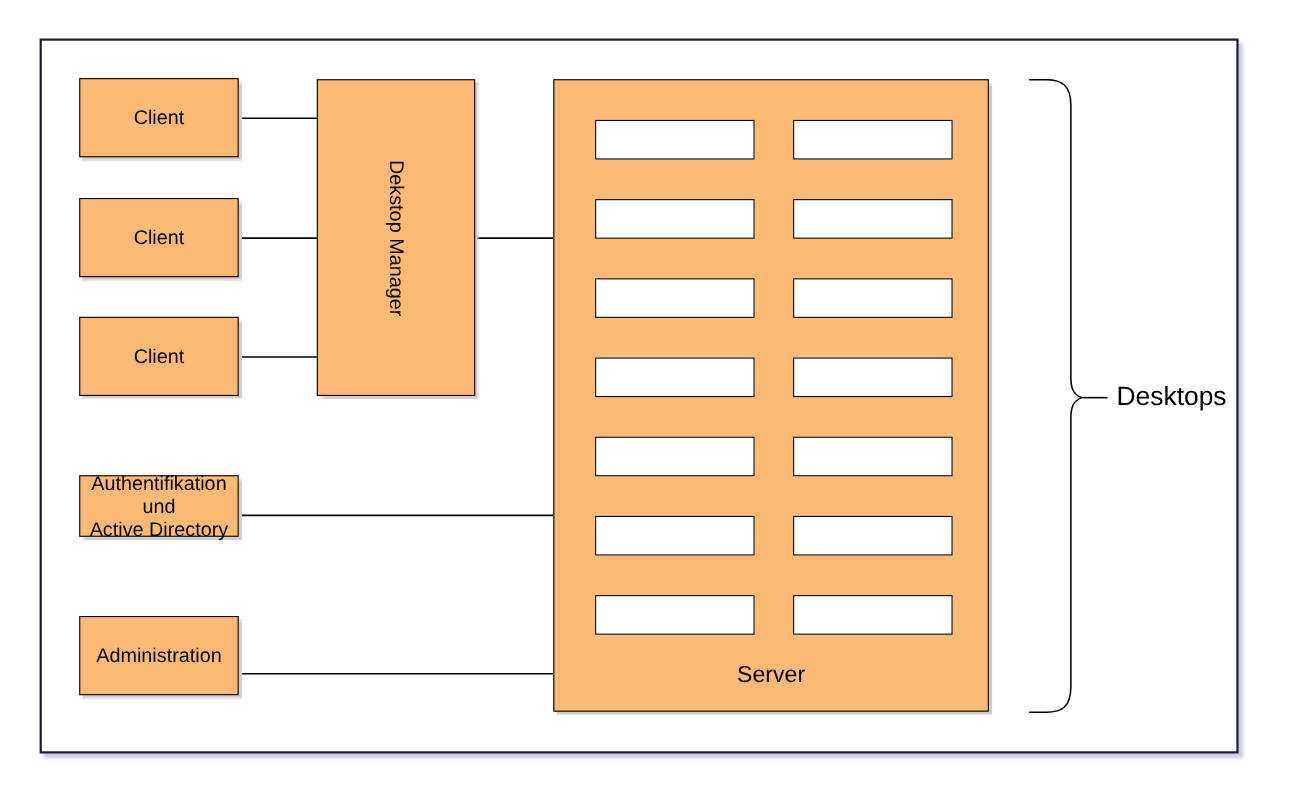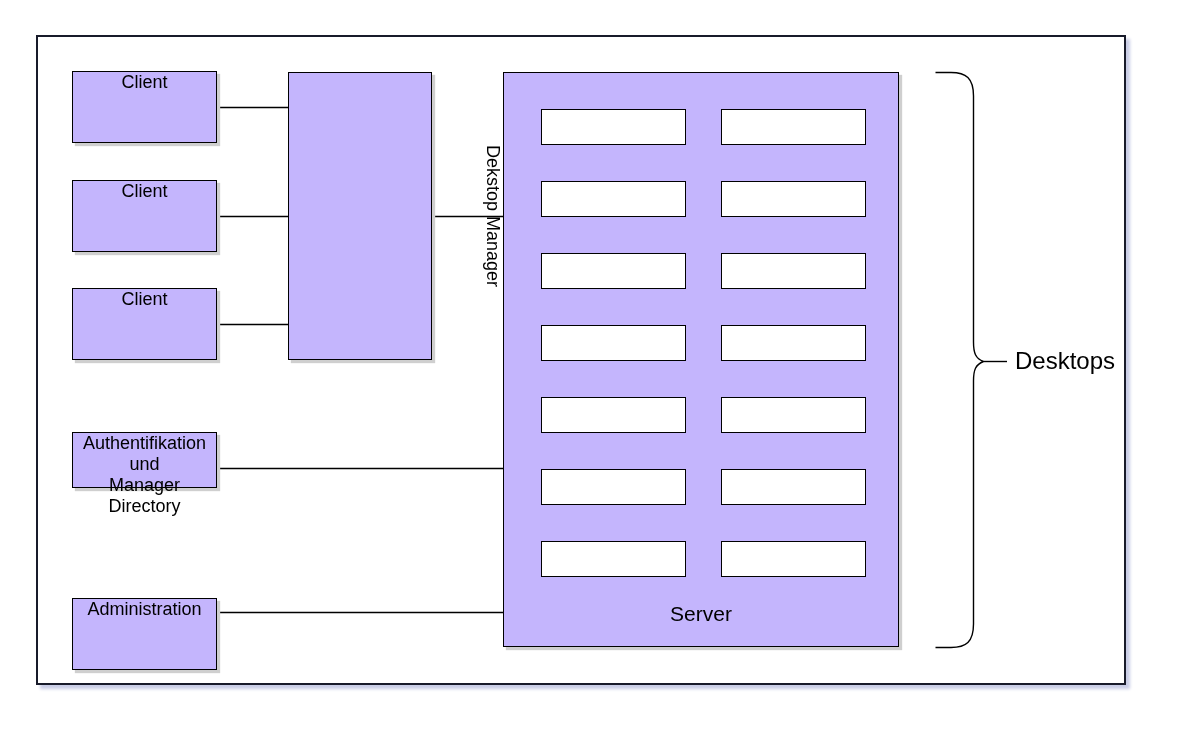--- a/index.html
+++ b/index.html
@@ -22,25 +22,26 @@
     box-shadow: 4px 4px 3px #c9cde6;
   }
   svg.connectors {
     position: absolute;
     left: 0; top: 0;
     width: 1180px; height: 730px;
     pointer-events: none;
   }
   .shape {
     position: absolute;
-    background: #c4b5fd;
+    background: #fdba74;
     border: 1.5px solid #000000;
     box-sizing: border-box;
     box-shadow: 3px 3px 1px #cfcfcf;
     display: flex;
+    align-items: center;
     justify-content: center;
     text-align: center;
     font-size: 18px;
     line-height: 21px;
   }
   .client-1 { left: 72px;  top: 71px;  width: 145px; height: 72px; }
   .client-2 { left: 72px;  top: 180px; width: 145px; height: 72px; }
   .client-3 { left: 72px;  top: 288px; width: 145px; height: 72px; }
   .manager  { left: 288px; top: 72px;  width: 144px; height: 288px; }
   .manager .vlabel {
@@ -67,21 +68,21 @@
   .server-label {
     position: absolute;
     left: 0; right: 0;
     bottom: 14px;
     height: 36px;
     line-height: 36px;
     text-align: center;
     font-size: 21px;
   }
   .auth  { left: 72px; top: 432px; width: 145px; height: 56px; }
-  .admin { left: 72px; top: 598px; width: 145px; height: 72px; }
+  .admin { left: 72px; top: 560px; width: 145px; height: 72px; }
   .auth .multiline { display: block; }
   .auth .multiline span { display: block; }
   .desktops-label {
     position: absolute;
     left: 1015px; top: 350px;
     height: 22px;
     line-height: 22px;
     font-size: 24px;
     white-space: nowrap;
   }
@@ -143,21 +144,21 @@
         <div class="slot"></div>
         <div class="slot"></div>
       </div>
     <div class="server-label">Server</div>
   </div>
 
   <div class="shape auth">
     <span class="multiline">
       <span>Authentifikation</span>
       <span>und</span>
-      <span>Manager Directory</span>
+      <span>Active Directory</span>
     </span>
   </div>
 
   <div class="shape admin">
     <span>Administration</span>
   </div>
 
   <div class="desktops-label">Desktops</div>
 
 </div>

